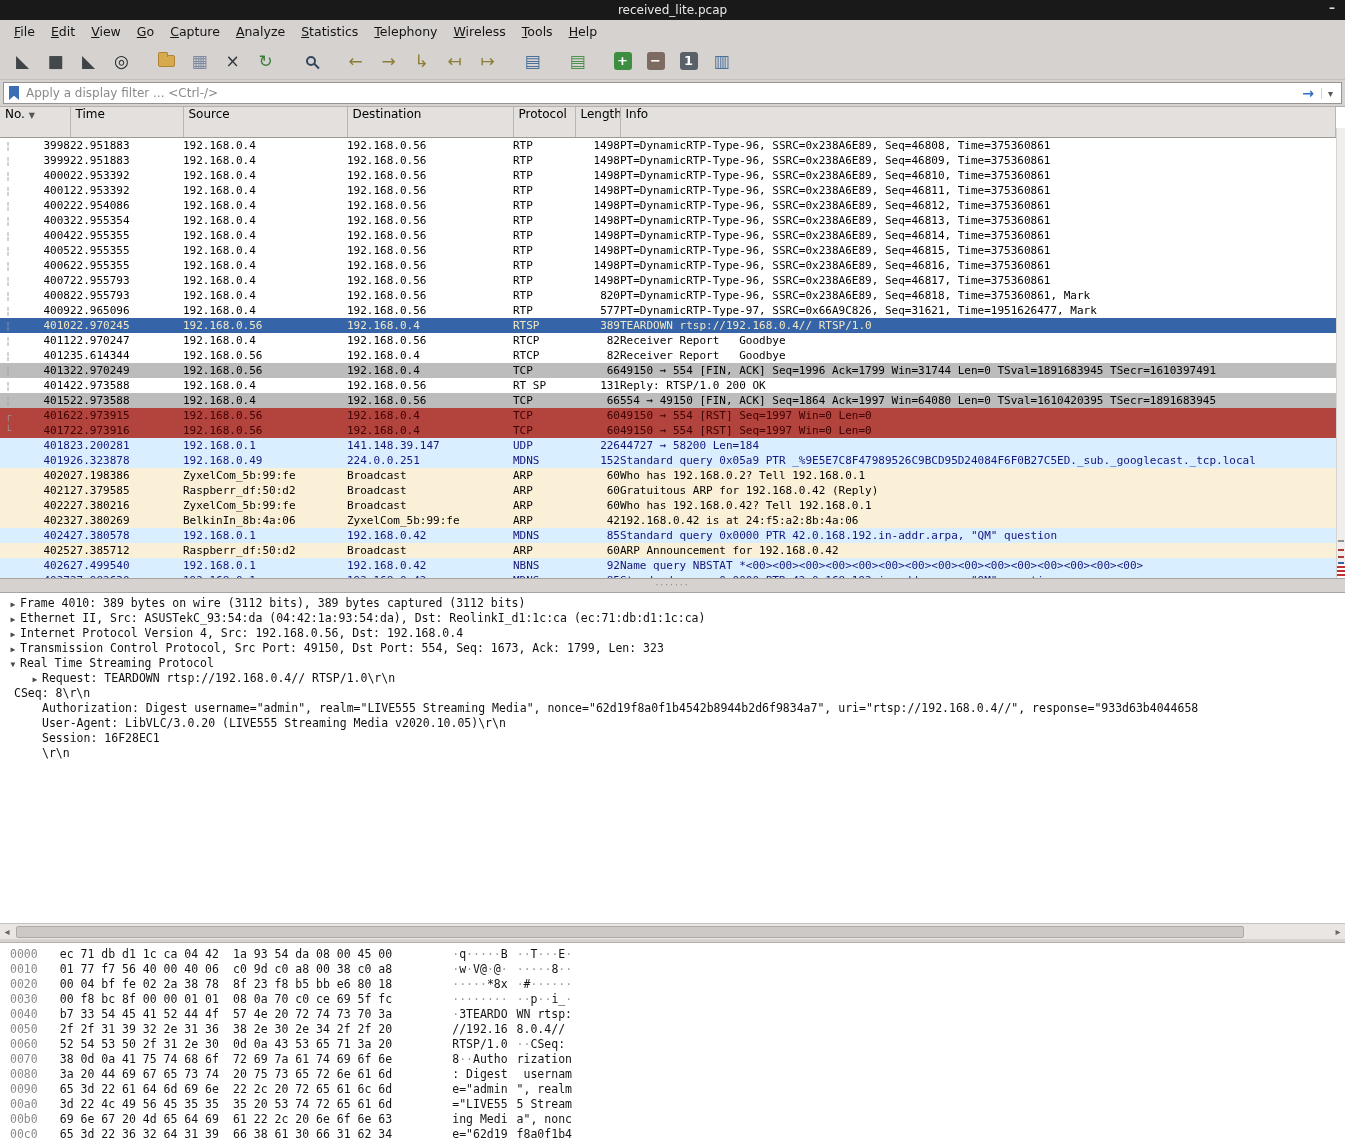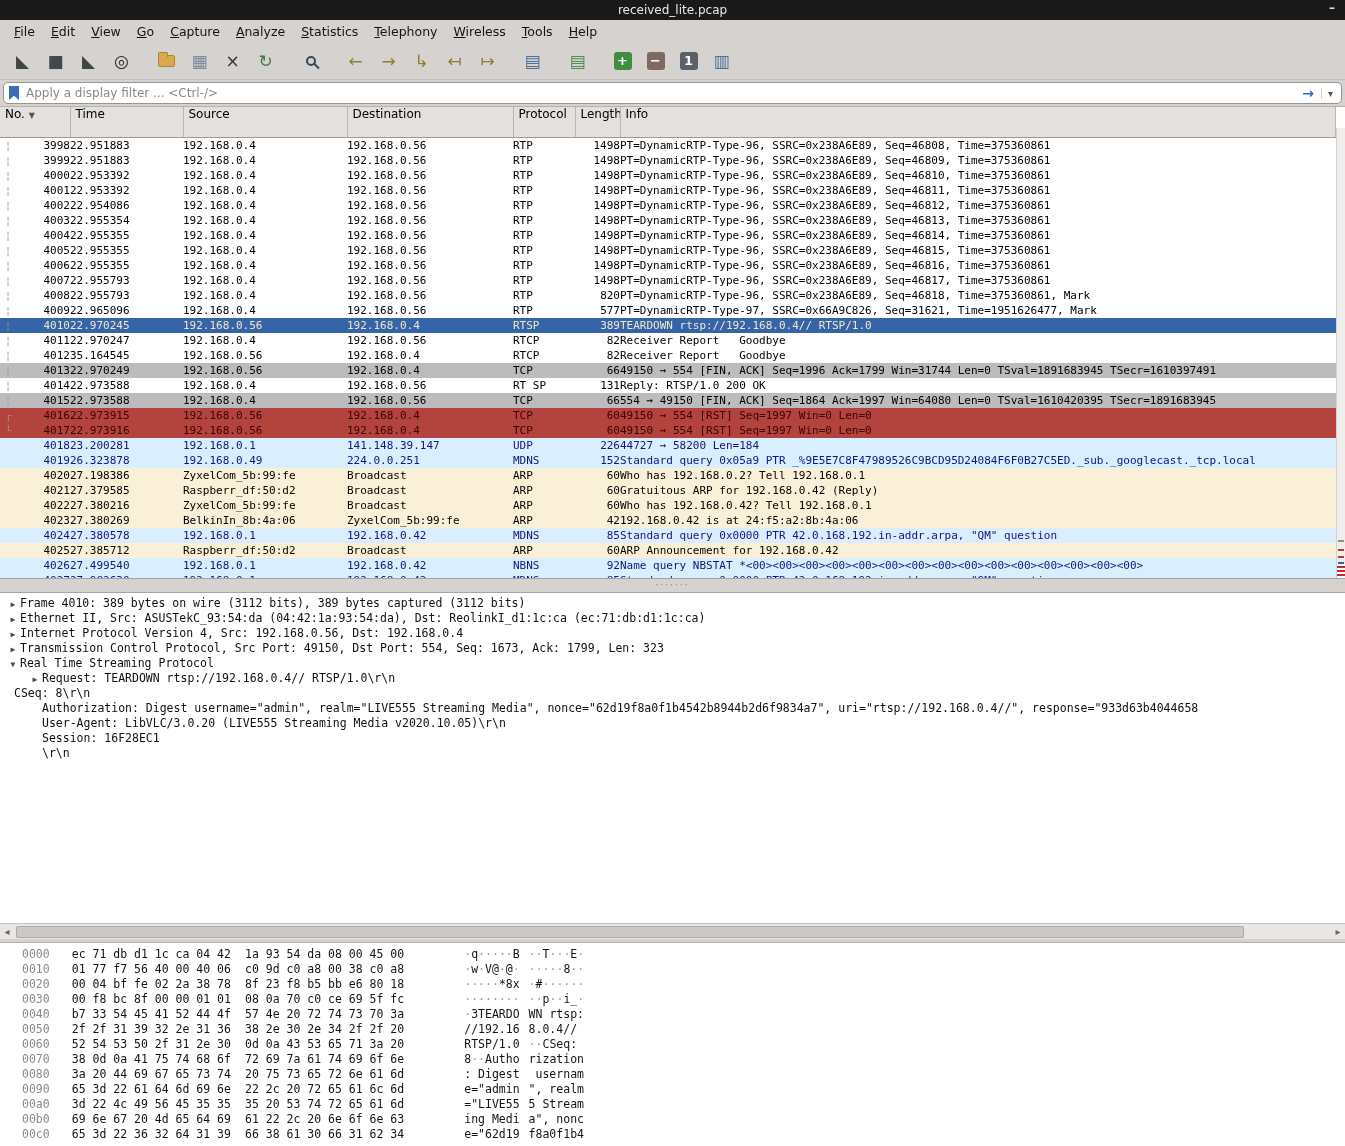--- a/index.html
+++ b/index.html
@@ -20,21 +20,21 @@
   .tbtn { width:33px; height:30px; display:flex; align-items:center; justify-content:center; font-size:17px; }
   .tbtn.gap { margin-left:12px; }
   .box { display:inline-flex; width:18px; height:18px; border-radius:3px; align-items:center; justify-content:center; color:#fff; font-size:13px; font-weight:bold; }
   .folder { width:17px; height:12px; background:#d9a94e; border-radius:1px 2px 2px 2px; position:relative; display:block; border:1px solid #b3842f; }
   .folder::before { content:''; position:absolute; top:-4px; left:-1px; width:8px; height:4px; background:#d9a94e; border:1px solid #b3842f; border-bottom:none; border-radius:2px 2px 0 0; }
   .magc { width:10px; height:10px; border:2px solid #32475c; border-radius:50%; display:block; position:relative; }
   .magc::after { content:''; position:absolute; width:7px; height:2px; background:#32475c; right:-6px; bottom:-3px; transform:rotate(45deg); }
 
   
   .filterbar { height:27px; flex:none; padding:2px 3px; border-bottom:1px solid #b5b1ae; }
-  .filter-input { height:22px; background:#ffffff; border:1px solid #98948f; border-radius:5px; display:flex; align-items:center; padding:0 5px; font-size:12px; }
+  .filter-input { height:22px; background:#ffffff; border:1px solid #98948f; border-radius:0; display:flex; align-items:center; padding:0 5px; font-size:12px; }
   .bookmark { width:10px; height:14px; background:#3a6eb5; clip-path:polygon(0 0,100% 0,100% 100%,50% 70%,0 100%); margin-right:7px; flex:none; }
   .placeholder { flex:1; color:#8a8a8a; white-space:nowrap; overflow:hidden; }
   .apply-btn { color:#2f6fc0; font-weight:bold; font-size:14px; padding:0 4px; }
   .filter-caret { color:#555; font-size:10px; padding:0 3px 0 6px; border-left:1px solid #d5d2cf; margin-left:3px; }
 
   
   .packet-area { height:471px; flex:none; background:#fff; position:relative; overflow:hidden; }
   table.plist { border-collapse:collapse; table-layout:fixed; width:1336px; font-family:"DejaVu Sans Mono", monospace; font-size:11px; }
   table.plist th { height:21px; font-family:"DejaVu Sans", sans-serif; font-size:12px; font-weight:normal; text-align:left; background:#e3e0de; border-right:1px solid #b9b5b2; border-bottom:1px solid #9d9995; padding:0 0 16px 5px; white-space:nowrap; overflow:hidden; }
   .sort { font-size:8px; color:#555; }
@@ -66,21 +66,21 @@
   .hscroll { height:16px; flex:none; background:#e9e6e3; border-top:1px solid #c6c2bf; display:flex; align-items:center; }
   .hs-arrow { width:14px; text-align:center; color:#666; font-size:10px; flex:none; }
   .hs-thumb { width:1228px; height:12px; background:#cdc9c6; border:1px solid #aeaaa7; border-radius:2px; margin-left:2px; flex:none; }
   .hs-rest { flex:1; }
 
   .divider2 { height:4px; flex:none; background:#d6d2d0; border-bottom:1px solid #b5b1ae; }
 
   
   .hexpane { flex:1; background:#fff; overflow:hidden; padding:4px 0 0 10px; font-family:"DejaVu Sans Mono", monospace; font-size:11.5px; color:#141414; }
   .hexrow { height:15px; line-height:15px; white-space:pre; }
-  .off { color:#8a8a8a;margin-left:12px; }
+  .off { color:#8a8a8a; }
   .hx.h1 { margin-left:22px; }
   .hx.h2 { margin-left:14px; }
   .asc.a1 { margin-left:60px; }
   .asc.a2 { margin-left:9px; }
   .dim { color:#9a9a9a; }
 </style>
 </head>
 <body>
 
 <div class="app">
@@ -306,21 +306,21 @@
             <td class="td-time">22.970247</td>
             <td class="td-src">192.168.0.4</td>
             <td class="td-dst">192.168.0.56</td>
             <td class="td-proto">RTCP</td>
             <td class="td-len">82</td>
             <td class="td-info">Receiver Report   Goodbye</td>
           </tr>
           <tr style="background: rgb(255, 255, 255); color: rgb(0, 0, 0);">
             <td class="td-g">¦</td>
             <td class="td-no">4012</td>
-            <td class="td-time">35.164545</td>
+            <td class="td-time">35.614344</td>
             <td class="td-src">192.168.0.56</td>
             <td class="td-dst">192.168.0.4</td>
             <td class="td-proto">RTCP</td>
             <td class="td-len">82</td>
             <td class="td-info">Receiver Report   Goodbye</td>
           </tr>
           <tr style="background: rgb(188, 188, 188); color: rgb(0, 0, 0);">
             <td class="td-g">¦</td>
             <td class="td-no">4013</td>
             <td class="td-time">22.970249</td>

